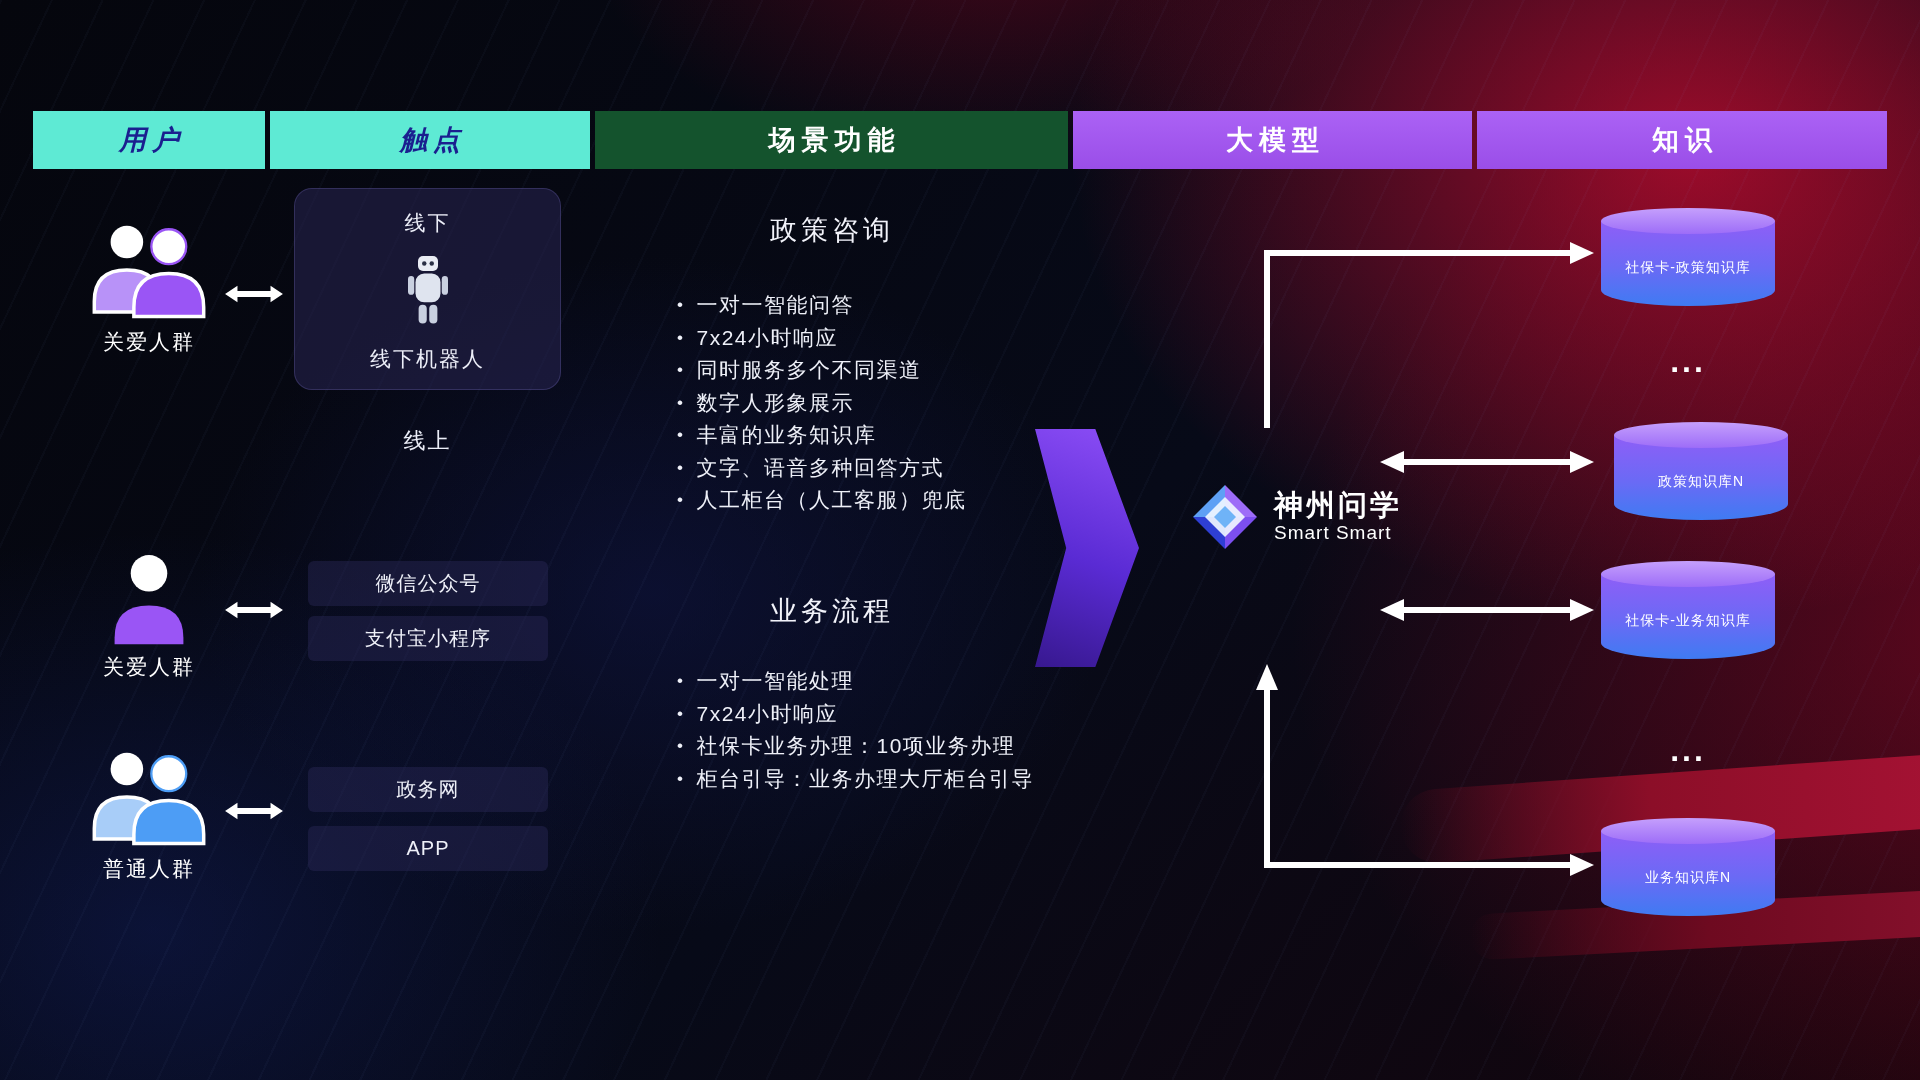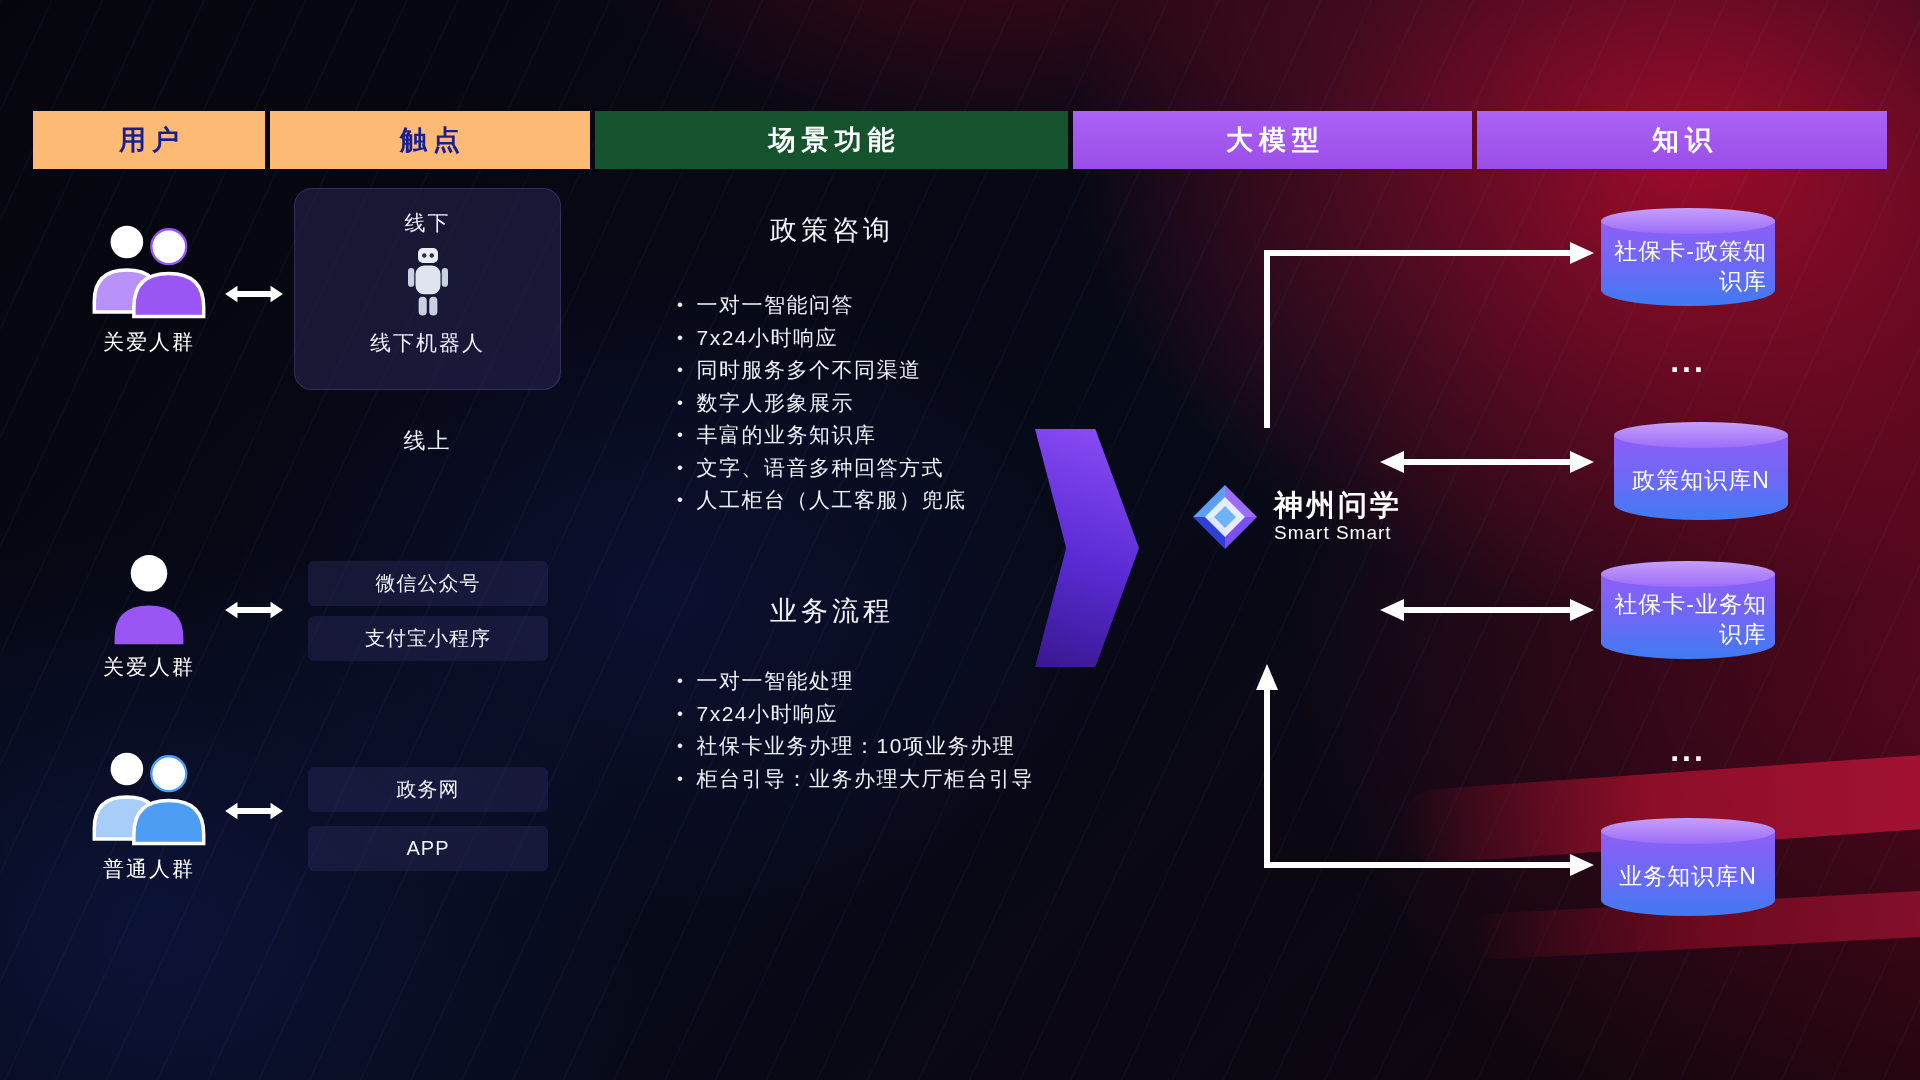--- a/index.html
+++ b/index.html
@@ -23,21 +23,21 @@
   }
   .ribbon { position:absolute; z-index:2; pointer-events:none; }
   .ribbon.a { left:1400px; top:772px; width:560px; height:74px; border-radius:80px 0 0 80px;
     background:linear-gradient(90deg, rgba(140,10,35,0), #8c0e28 45%, #a61234); transform:rotate(-4deg); }
   .ribbon.b { left:1470px; top:902px; width:480px; height:46px; border-radius:60px 0 0 60px;
     background:linear-gradient(90deg, rgba(110,10,30,0), #6e0a20 50%, #86102c); transform:rotate(-3deg); }
 
   
   .hdr { position:absolute; top:111px; height:58px; z-index:6; display:flex; align-items:center; justify-content:center;
          font-size:27px; font-weight:bold; letter-spacing:6px; padding-left:6px; }
-  .hdr.white  { background:#fdba74; color:#1a1f8f; }
+  .hdr.white  { background:#5eead4; color:#1a1f8f;font-style:italic; }
   .hdr.blue   { background:#14532d; color:#ffffff; }
   .hdr.purple { background:linear-gradient(180deg,#ab62f5,#9a4ee8); color:#ffffff; }
   .hdr.h1 { left:33px;   width:232px; }
   .hdr.h2 { left:270px;  width:320px; }
   .hdr.h3 { left:595px;  width:473px; }
   .hdr.h4 { left:1073px; width:399px; }
   .hdr.h5 { left:1477px; width:410px; }
 
   
   .user-row { position:absolute; width:150px; left:74px; z-index:6; text-align:center; color:#fff; }
@@ -45,21 +45,21 @@
   .user-row .u-label { display:block; margin-top:6px; font-size:21px; letter-spacing:2px; }
   .ur1 { top:218px; }
   .ur2 { top:549px; }
   .ur3 { top:745px; }
   .xarrow { position:absolute; left:223px; width:62px; height:26px; z-index:6; }
   .xa1 { top:281px; } .xa2 { top:597px; } .xa3 { top:798px; }
 
   
   .offline-box { position:absolute; left:294px; top:188px; width:267px; height:202px; z-index:6;
     background:rgba(40,36,82,.55); border:1px solid rgba(130,120,210,.25); border-radius:18px;
-    display:flex; flex-direction:column; align-items:center; justify-content:space-between; padding:20px 10px 32px; }
+    display:flex; flex-direction:column; align-items:center; justify-content:space-between; padding:20px 10px 16px; }
   .offline-box .t { color:#eceef8; font-size:21px; letter-spacing:2px; }
   .online-title { position:absolute; left:294px; width:267px; top:426px; z-index:6; text-align:center;
     color:#eceef8; font-size:22px; letter-spacing:2px; }
   .tp-item { position:absolute; left:308px; width:240px; height:45px; z-index:6;
     background:rgba(42,40,86,.45); border-radius:6px; display:flex; align-items:center; justify-content:center;
     color:#eef0f8; font-size:20px; letter-spacing:1px; }
   .tp1 { top:561px; } .tp2 { top:616px; } .tp3 { top:767px; } .tp4 { top:826px; }
 
   
   .scene-title { position:absolute; left:595px; width:474px; z-index:6; text-align:center;
@@ -82,21 +82,21 @@
   .logo .sub  { color:#fff; font-size:19px; letter-spacing:1px; line-height:24px; }
 
   
   .db { position:absolute; left:1601px; width:174px; height:98px; z-index:6; }
   .db .body { position:absolute; top:13px; left:0; right:0; bottom:0;
     background:linear-gradient(180deg,#8f5ef7 0%, #6a6af5 55%, #3f7bf2 100%);
     border-radius:0 0 87px 87px / 0 0 16px 16px; }
   .db .cap { position:absolute; top:0; left:0; width:174px; height:26px; border-radius:50%;
     background:linear-gradient(180deg,#c59ffc,#9d6df8); }
   .db .lbl { position:absolute; top:24px; left:8px; right:8px; bottom:4px; display:flex; align-items:center;
-    justify-content:center; text-align:right; color:#fff; font-size:23px; line-height:1.3; letter-spacing:1px; }
+    justify-content:center; text-align:right; color:#fff; font-size:14px; line-height:1.3; letter-spacing:1px; }
   .db1 { top:208px; } .db2 { top:422px;margin-left:13px; } .db3 { top:561px; } .db4 { top:818px; }
   .dots { position:absolute; left:1601px; width:174px; z-index:6; text-align:center;
     color:#fff; font-size:32px; font-weight:bold; line-height:38px; letter-spacing:3px; }
   .d1 { top:342px; } .d2 { top:731px; }
 
   .arrows-svg { position:absolute; inset:0; z-index:4; pointer-events:none; }
 </style>
 </head>
 <body>
 

